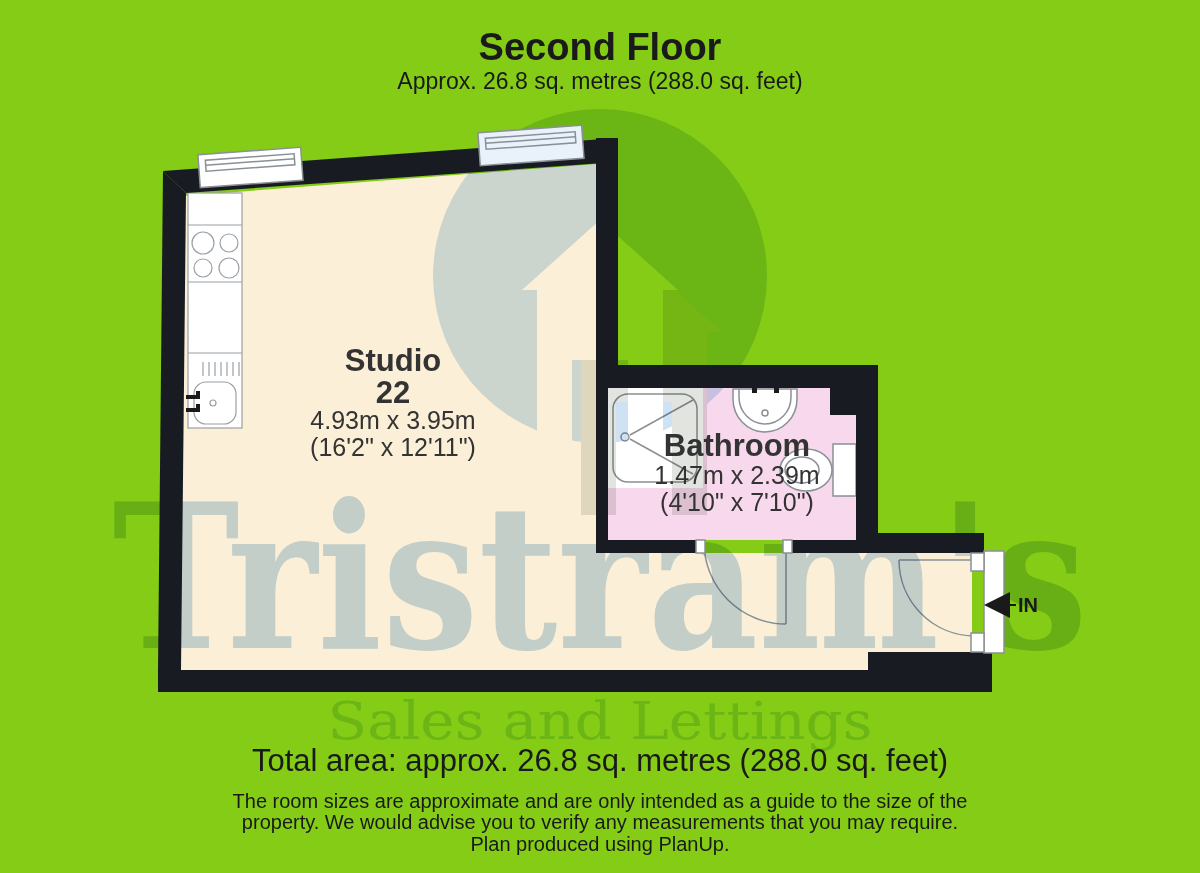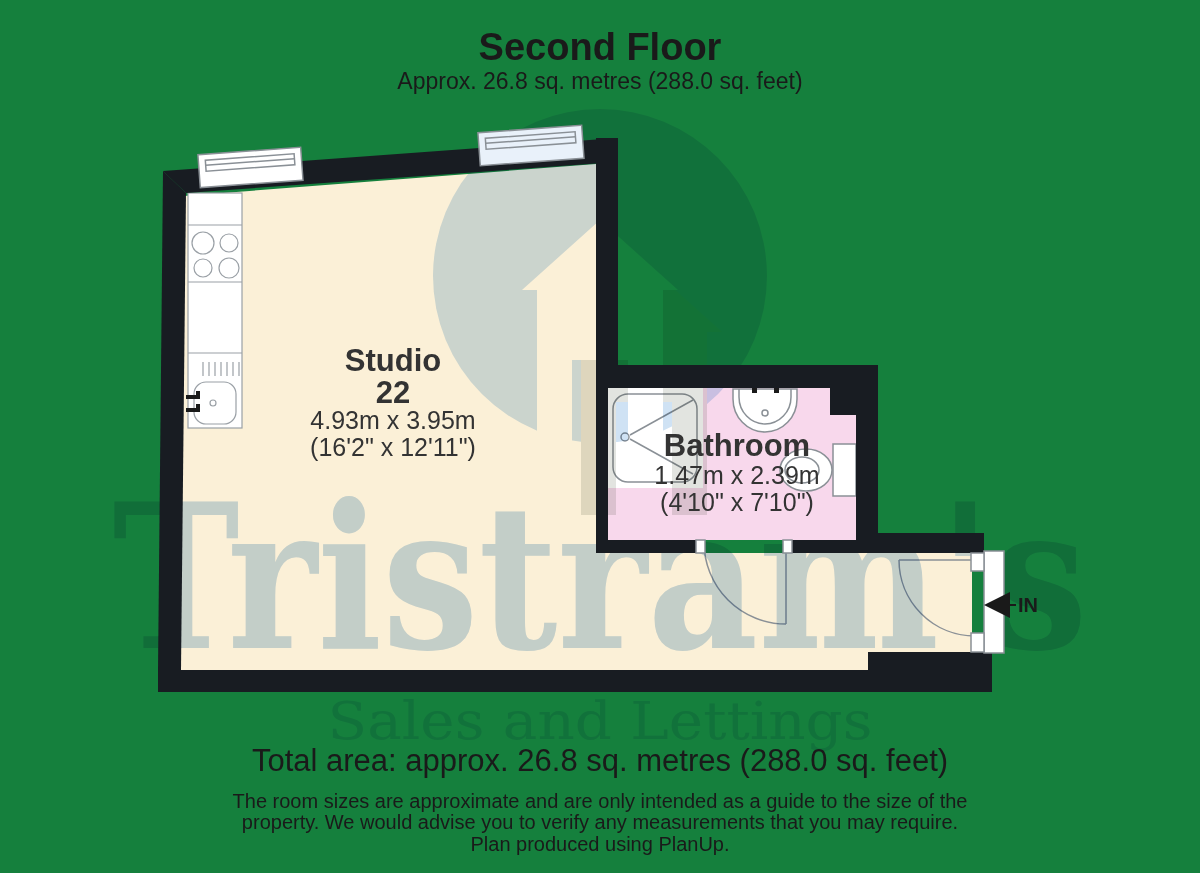--- a/index.html
+++ b/index.html
@@ -1,16 +1,16 @@
 <!DOCTYPE html>
 <html><head>
 <meta charset="utf-8">
 <style>
   html,body{margin:0;padding:0;background:#ffffff;width:1200px;height:873px;overflow:hidden;}
-  .page{position:relative;width:1200px;height:873px;background:#15803d;}
+  .page{position:relative;width:1200px;height:873px;background:#84cc16;}
   svg{display:block;}
   text{font-family:"Liberation Sans",sans-serif;}
   .hdr-title{font-size:38px;font-weight:bold;fill:#1a1a1a;}
   .hdr-sub{font-size:23px;fill:#1a1a1a;}
   .room-name{font-size:31px;font-weight:bold;fill:#333333;}
   .room-dim{font-size:25px;fill:#333333;}
   .in-label{font-size:20px;font-weight:bold;fill:#1a1a1a;}
   .total{font-size:31px;fill:#1a1a1a;}
   .small{font-size:20px;fill:#1a1a1a;}
   .wm-brand{font-family:"DejaVu Serif","Liberation Serif",serif;font-weight:bold;font-size:200px;}

